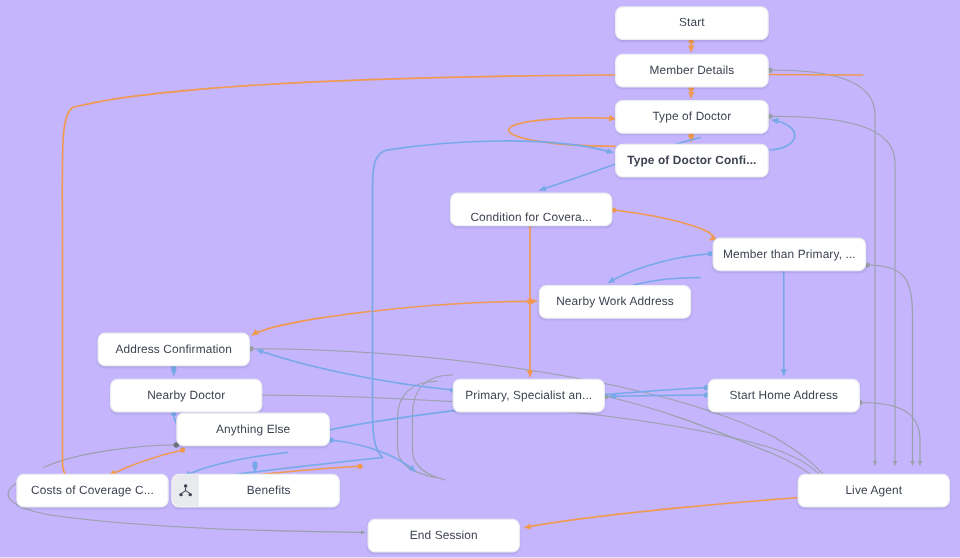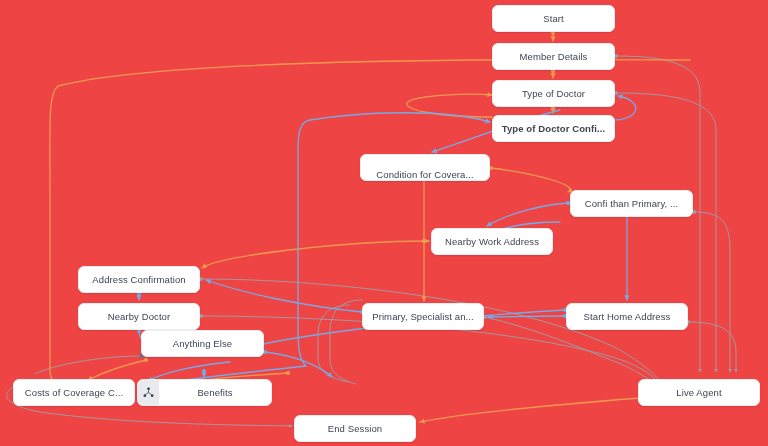--- a/index.html
+++ b/index.html
@@ -63,21 +63,21 @@
   }
   .node.with-icon .node-label {
     flex: 1 1 auto;
     text-align: center;
   }
   .hier-icon svg { display: block; }
 </style>
 </head>
 <body>
 
-<div id="canvas" style="background: #ef4444;">
+<div id="canvas" style="background: #c4b5fd;">
 
   <svg id="edge-layer" viewBox="0 0 768 446" xmlns="http://www.w3.org/2000/svg">
     <defs>
       <marker id="arrO" markerWidth="5" markerHeight="5" refX="3.6" refY="2" orient="auto">
         <path d="M0,0 L4,2 L0,4 z" fill="#f0994f"></path>
       </marker>
       <marker id="arrB" markerWidth="5" markerHeight="5" refX="3.6" refY="2" orient="auto">
         <path d="M0,0 L4,2 L0,4 z" fill="#77a9e8"></path>
       </marker>
       <marker id="arrG" markerWidth="5" markerHeight="5" refX="3.6" refY="2" orient="auto">
@@ -203,29 +203,29 @@
   <div class="node" style="left: 492px; top: 80px; width: 123px;">
     <span class="node-label">Type of Doctor</span>
   </div>
   <div class="node" style="left: 492px; top: 115px; width: 123px; font-weight: bold;">
     <span class="node-label">Type of Doctor Confi...</span>
   </div>
   <div class="node" style="left: 360px; top: 154px; width: 130px; align-items: flex-end;">
     <span class="node-label">Condition for Covera...</span>
   </div>
   <div class="node" style="left: 570px; top: 190px; width: 123px;">
-    <span class="node-label">Confi than Primary, ...</span>
+    <span class="node-label">Member than Primary, ...</span>
   </div>
   <div class="node" style="left: 431px; top: 228px; width: 122px;">
     <span class="node-label">Nearby Work Address</span>
   </div>
   <div class="node" style="left: 78px; top: 266px; width: 122px;">
     <span class="node-label">Address Confirmation</span>
   </div>
-  <div class="node" style="left: 78px; top: 303px; width: 122px; justify-content: center;">
+  <div class="node" style="left: 88px; top: 303px; width: 122px; justify-content: center;">
     <span class="node-label">Nearby Doctor</span>
   </div>
   <div class="node" style="left: 362px; top: 303px; width: 122px;">
     <span class="node-label">Primary, Specialist an...</span>
   </div>
   <div class="node" style="left: 566px; top: 303px; width: 122px;">
     <span class="node-label">Start Home Address</span>
   </div>
   <div class="node" style="left: 141px; top: 330px; width: 123px;">
     <span class="node-label">Anything Else</span>

